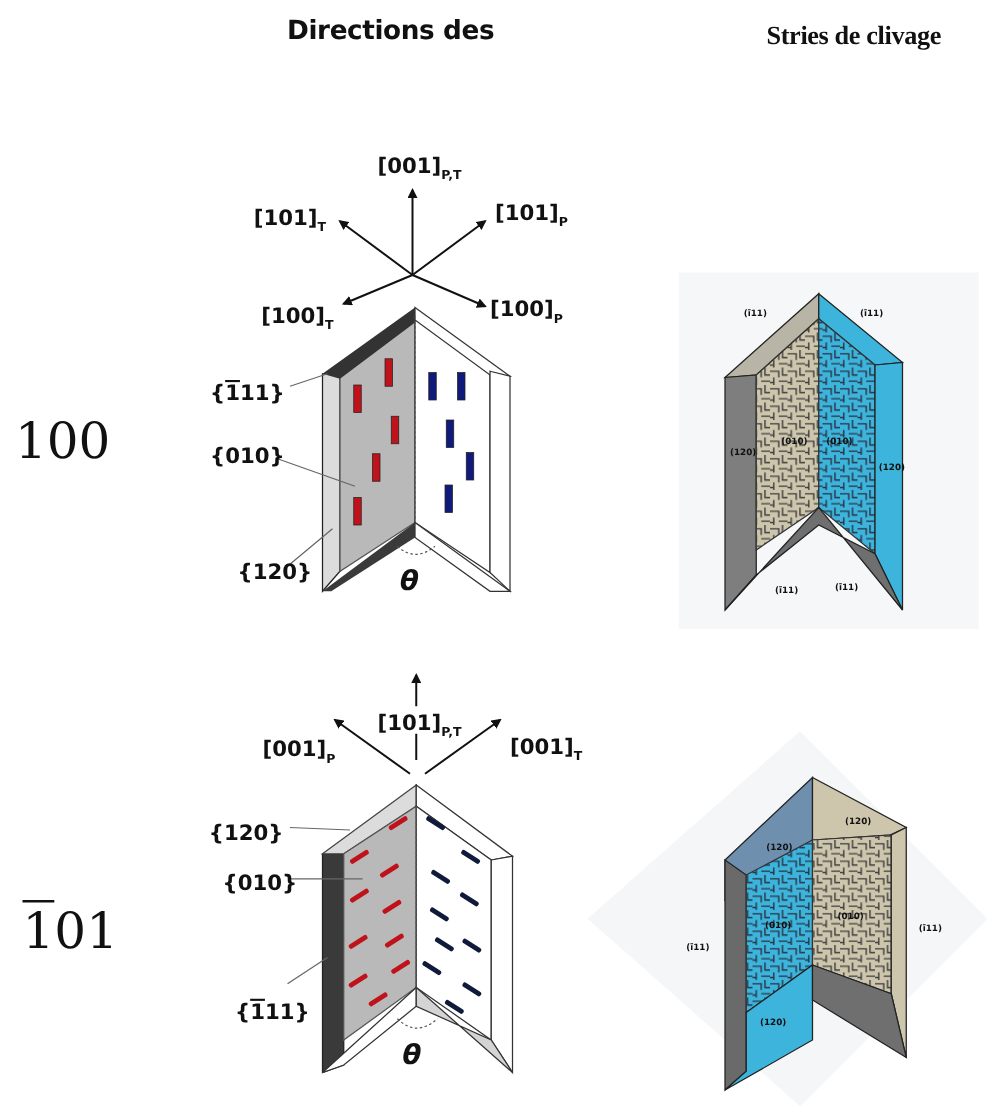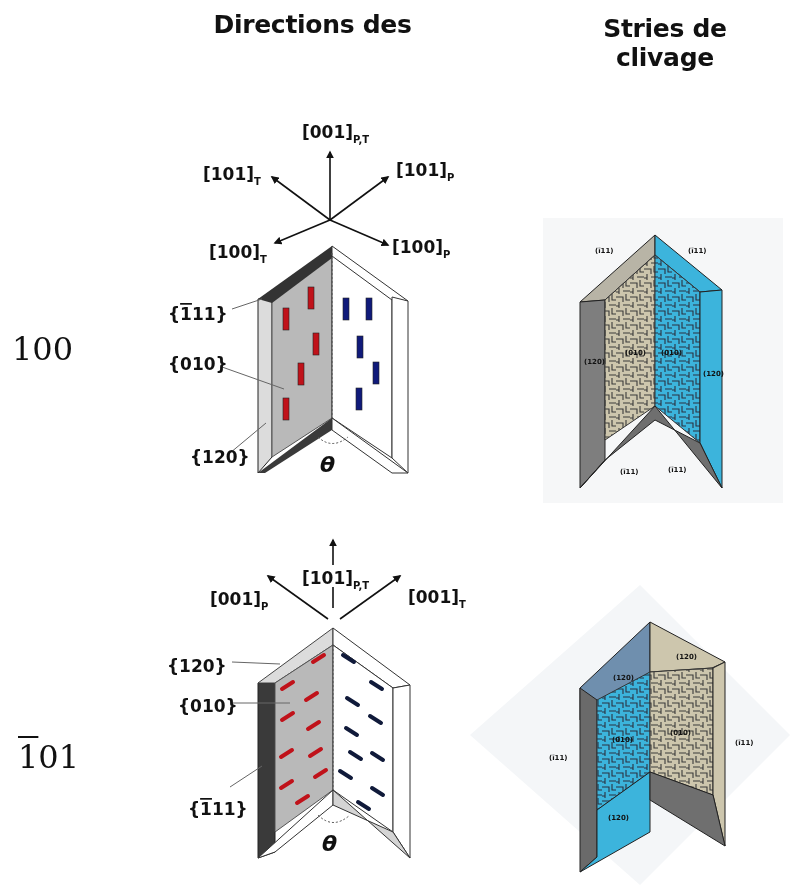--- a/index.html
+++ b/index.html
@@ -1,34 +1,34 @@
 <!DOCTYPE html>
 <html><head>
 <meta charset="utf-8">
 <style>
   html, body { margin:0; padding:0; background:#ffffff; }
   body { width:800px; height:892px; position:relative; overflow:hidden; font-family:"DejaVu Sans", sans-serif; color:#111; }
-  .hdr { position:absolute; font-weight:bold; font-size:25px; text-align:center; line-height:29px; letter-spacing:-0.3px; }
-  .rowlbl { position:absolute; font-family:"DejaVu Serif", serif; font-size:32px; color:#111; }
+  .hdr { position:absolute; font-weight:bold; font-size:21px; text-align:center; line-height:29px; letter-spacing:-0.3px; }
+  .rowlbl { position:absolute; font-family:"DejaVu Serif", serif; font-size:40px; color:#111; }
   .ov { text-decoration:overline; text-decoration-thickness:2px; }
   svg { position:absolute; left:0; top:0; }
   svg text { font-family:"DejaVu Sans", sans-serif; font-weight:bold; fill:#111; }
 </style>
 </head>
 <body>
 
 <div class="hdr" style="left:195px; top:10px; width:235px;">
   <div>Directions des</div>
 </div>
-<div class="hdr" style="left:555px; top:14px; width:220px;">Stries de clivage</div>
+<div class="hdr" style="left:573px; top:14px; width:220px;font-family:Liberation Serif, serif;">Stries de clivage</div>
 
 <div class="rowlbl" style="left:12px; top:330px;">
   <span class="ov"></span><span>100</span>
 </div>
-<div class="rowlbl" style="left:18px; top:738px;text-align:right;">
+<div class="rowlbl" style="left:18px; top:722px;text-align:right;">
   <span class="ov">1</span><span>01</span>
 </div>
 
 <svg width="800" height="892" viewBox="0 0 800 892">
   <defs>
     <marker id="arr" viewBox="0 0 10 10" refX="8" refY="5" markerWidth="5" markerHeight="5" orient="auto">
       <path d="M0,0 L10,5 L0,10 z" fill="#111"></path>
     </marker>
     <pattern id="maze" width="14" height="14" patternUnits="userSpaceOnUse">
       <path d="M0,3 h7 v5 M10,0 v6 h4 M3,8 v6 M7,11 h7 M0,12 h3" stroke="#3a3a3a" stroke-width="1.1" fill="none"></path>

